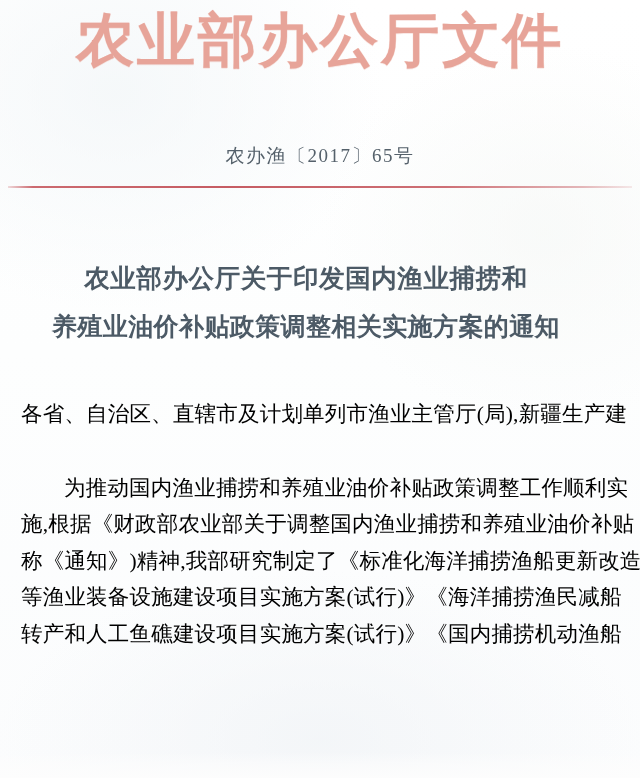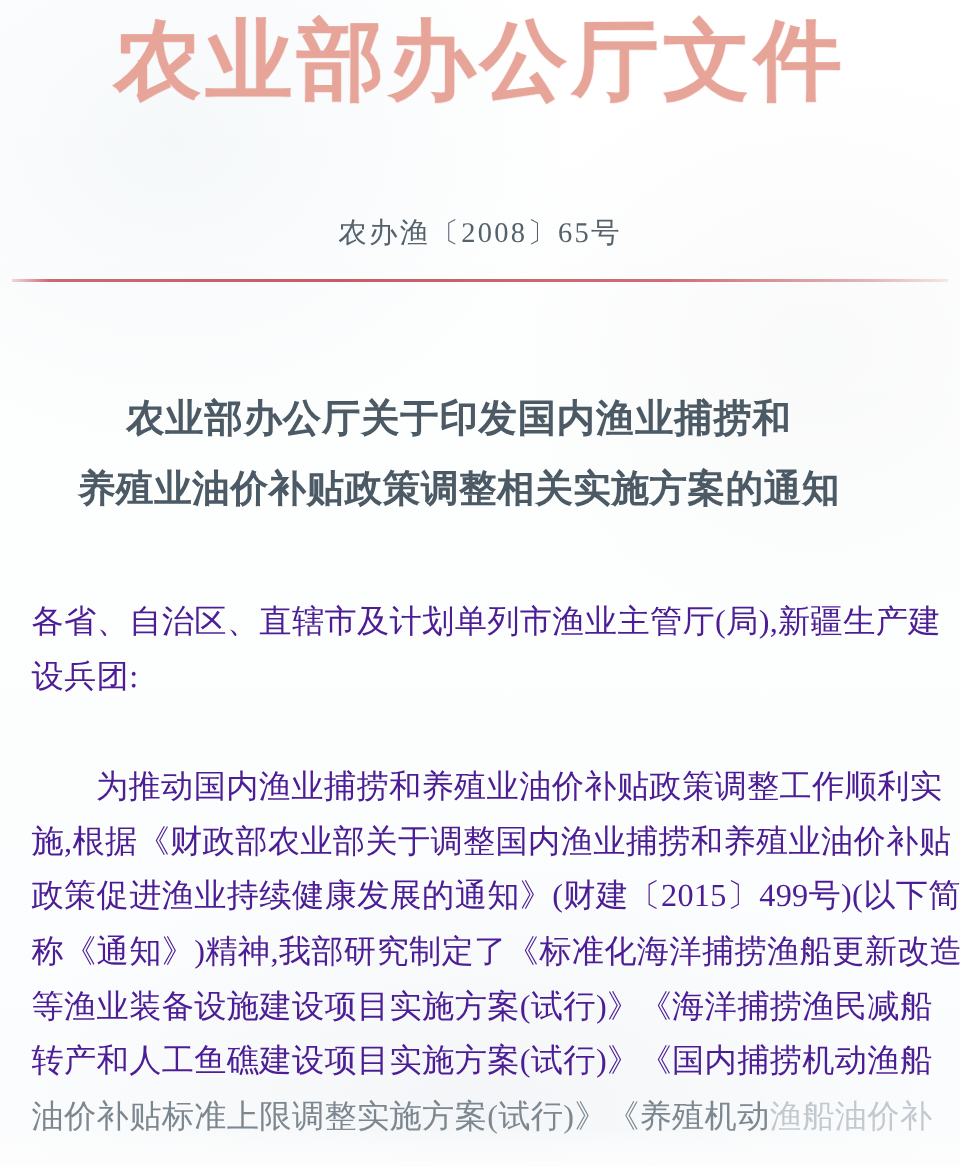--- a/index.html
+++ b/index.html
@@ -112,21 +112,21 @@
   #body-text {
     position: absolute;
     top: 396px;
     left: 21px;
     width: 600px;
     z-index: 2;
   }
   .body-line {
     font-size: 21.5px;
     line-height: 36.6px;
-    color: #4c1d95;
+    color: #000000;
     letter-spacing: 0.2px;
     white-space: nowrap;
   }
   .body-line.indent { padding-left: 43px; margin-top: 37px; }
 
   
   .body-line.fading {
     position: relative;
     color: #7c8790;
   }
@@ -150,49 +150,44 @@
 
 <div id="page">
 
   <div id="paper-texture"></div>
 
   <div id="masthead">
     <span class="mast-text">农业部办公厅文件</span>
   </div>
 
   <div id="doc-number">
-    <span class="num-text">农办渔〔2008〕65号</span>
+    <span class="num-text">农办渔〔2017〕65号</span>
   </div>
 
   <div id="red-rule"></div>
 
   <div id="doc-title">
     <div class="title-line title-line-1">农业部办公厅关于印发国内渔业捕捞和</div>
     <div class="title-line title-line-2">养殖业油价补贴政策调整相关实施方案的通知</div>
   </div>
 
   <div id="body-text">
 
     <div class="body-line">各省、自治区、直辖市及计划单列市渔业主管厅(局),新疆生产建</div>
 
-    <div class="body-line">设兵团:</div>
 
     <div class="body-line indent">为推动国内渔业捕捞和养殖业油价补贴政策调整工作顺利实</div>
 
     <div class="body-line">施,根据《财政部农业部关于调整国内渔业捕捞和养殖业油价补贴</div>
 
-    <div class="body-line">政策促进渔业持续健康发展的通知》(财建〔2015〕499号)(以下简</div>
 
     <div class="body-line">称《通知》)精神,我部研究制定了《标准化海洋捕捞渔船更新改造</div>
 
     <div class="body-line">等渔业装备设施建设项目实施方案(试行)》《海洋捕捞渔民减船</div>
 
     <div class="body-line">转产和人工鱼礁建设项目实施方案(试行)》《国内捕捞机动渔船</div>
 
-    <div class="body-line fading">
-      <span>油价补贴标准上限调整实施方案(试行)》《养殖机动</span><span class="fade-tail">渔船油价补</span>
-    </div>
 
   </div>
 
   <div id="bottom-fade"></div>
 
 </div>
 
 </body></html>

